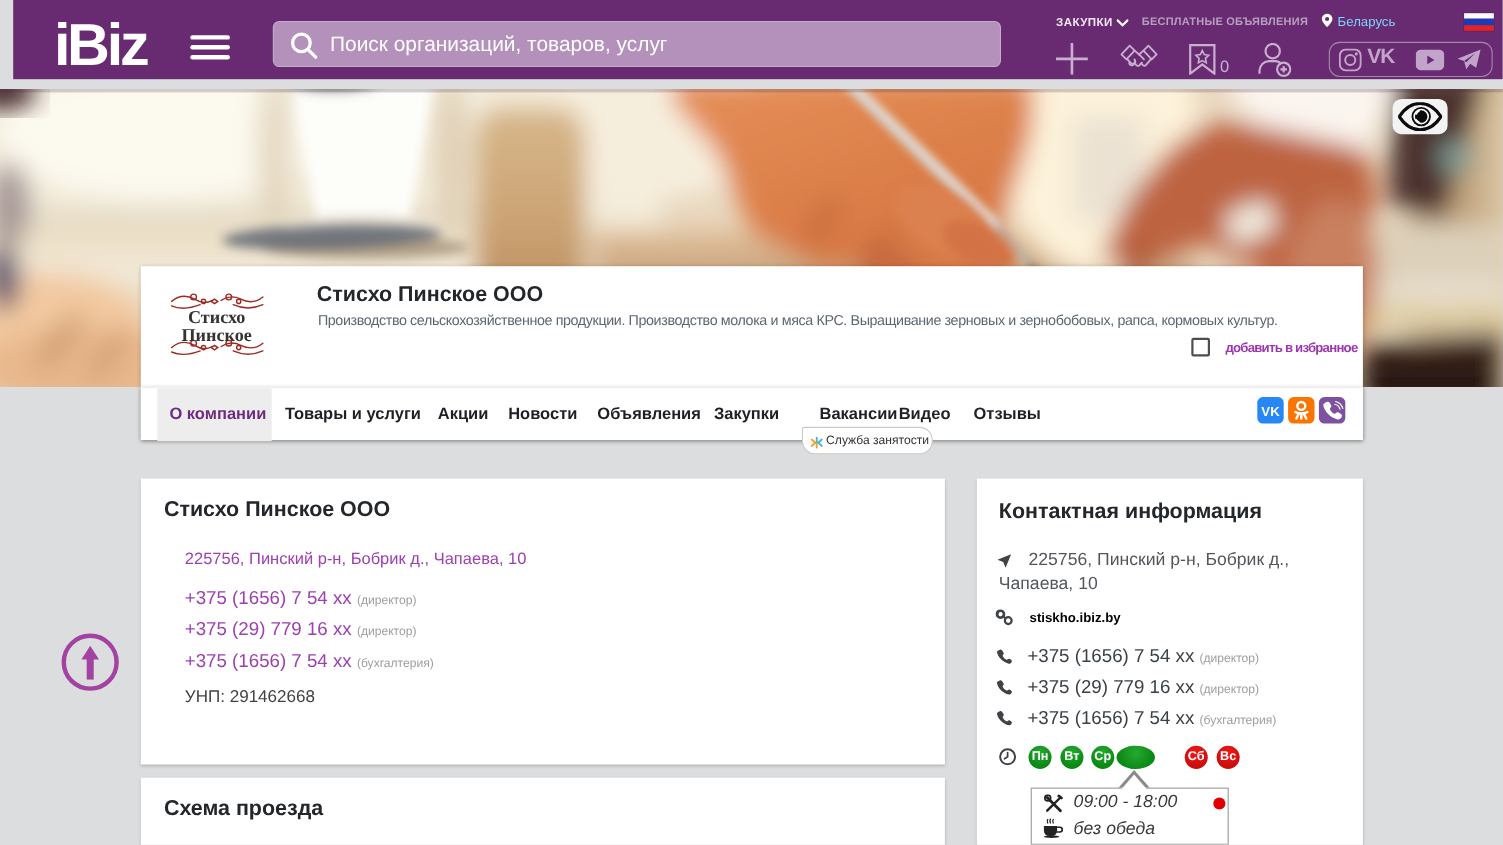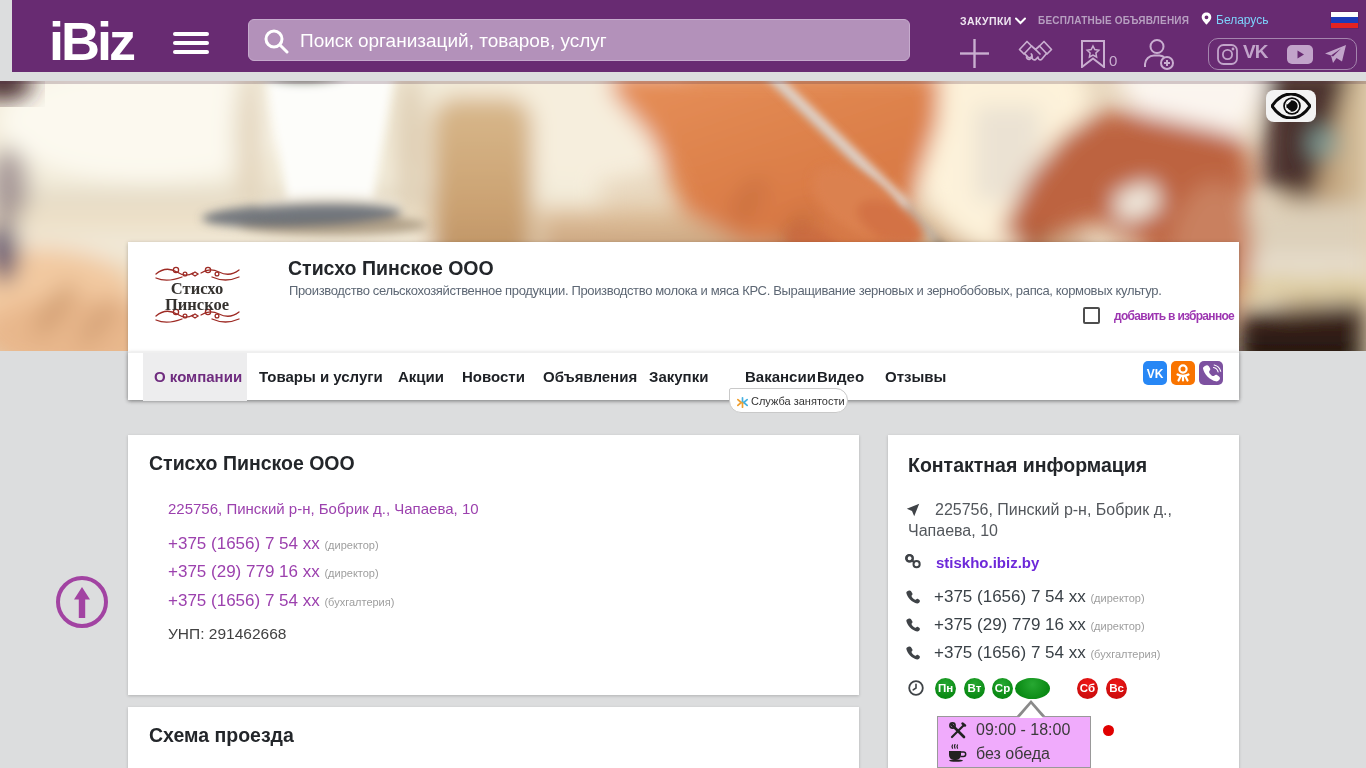--- a/index.html
+++ b/index.html
@@ -51,21 +51,21 @@
 .purple { color:#9c41ae; }
 .plabel { color:#9e9e9e; font-size:11px; }
 #fab { position:absolute; left:56px; top:576px; width:52px; height:52px; border:4px solid #a243a2; border-radius:50%; z-index:15; }
 
 
 .srow { position:absolute; font-size:16px; color:#53575c; }
 .sphone { position:absolute; font-size:17px; color:#3a4147; }
 .dayc { position:absolute; top:678px; width:21px; height:21px; border-radius:50%; text-align:center; font-size:11.5px; font-weight:bold; color:#fff; line-height:21px; }
 .dgreen { background:radial-gradient(circle at 50% 30%, #27a832, #0a8a14 70%); }
 .dred { background:radial-gradient(circle at 50% 30%, #f01818, #cd0d0d 70%); }
-#popup { position:absolute; left:937px; top:716px; width:154px; height:52px; background:#f0abfc; border:1.5px solid #999; z-index:14; }
+#popup { position:absolute; left:937px; top:716px; width:180px; height:52px; background:#ffffff; border:1.5px solid #999; z-index:14;font-style:italic; }
 #ptri { position:absolute; left:1016px; top:700px; width:0; height:0; border-left:15px solid transparent; border-right:15px solid transparent; border-bottom:17px solid #8a8a8a; z-index:13; }
 #ptri2 { position:absolute; left:1019px; top:704px; width:0; height:0; border-left:12px solid transparent; border-right:12px solid transparent; border-bottom:14px solid #fff; z-index:15; }
 </style>
 </head>
 <body>
 
 <div id="hero">
 <svg width="1366" height="270" viewBox="0 0 1366 270">
 <defs>
 <filter id="b12" x="-20%" y="-20%" width="140%" height="140%">
@@ -349,21 +349,21 @@
   <div style="position:absolute; left:40px; top:190px; font-size:15.5px; color:#424242;">УНП: 291462668</div>
 </div>
 <div class="card" id="lcard2">
   <div class="ctitle" style="left:21px; top:17px;">Схема проезда</div>
 </div>
 
 <div class="card" id="scard">
   <div class="ctitle" style="left:20px; top:19px;">Контактная информация</div>
   <div class="srow" style="left:47px; top:66px;">225756, Пинский р-н, Бобрик д.,</div>
   <div class="srow" style="left:20px; top:87px;">Чапаева, 10</div>
-  <div style="position:absolute; left:48px; top:119px; font-size:15px; font-weight:bold; color:#6d28d9;">stiskho.ibiz.by</div>
+  <div style="position:absolute; left:48px; top:119px; font-size:12px; font-weight:bold; color:#000000;">stiskho.ibiz.by</div>
   <div class="sphone" style="left:46px; top:152px;">+375 (1656) 7 54 xx <span class="plabel">(директор)</span></div>
   <div class="sphone" style="left:46px; top:180px;">+375 (29) 779 16 xx <span class="plabel">(директор)</span></div>
   <div class="sphone" style="left:46px; top:208px;">+375 (1656) 7 54 xx <span class="plabel">(бухгалтерия)</span></div>
   <svg class="abs" style="left:18px; top:68px;" width="14" height="14" viewBox="0 0 14 14">
       <path d="M13.2,0.8 L0.8,5.8 L6,8 L8.2,13.2 Z" fill="#3f4347"></path>
     </svg>
   <svg class="abs" style="left:17px; top:119px;" width="17" height="15" viewBox="0 0 17 15">
     <g fill="none" stroke="#3f4347" stroke-width="2">
       <rect x="1" y="1" width="6.5" height="6.5" rx="3.2" transform="rotate(-45 4.2 4.2) translate(0 0)"></rect>
     </g>

